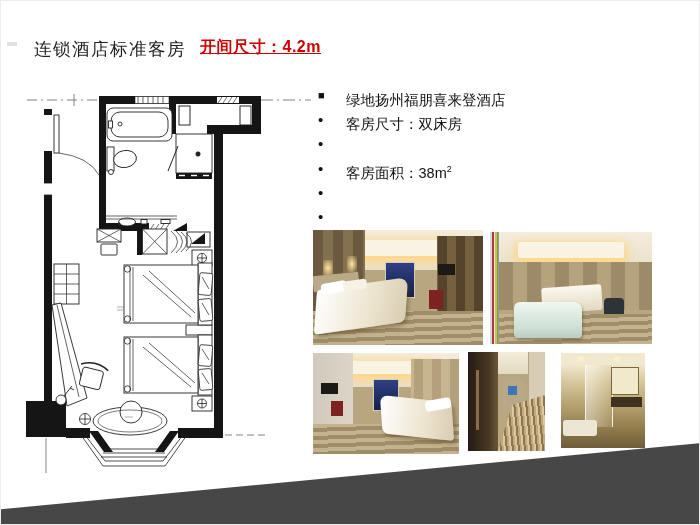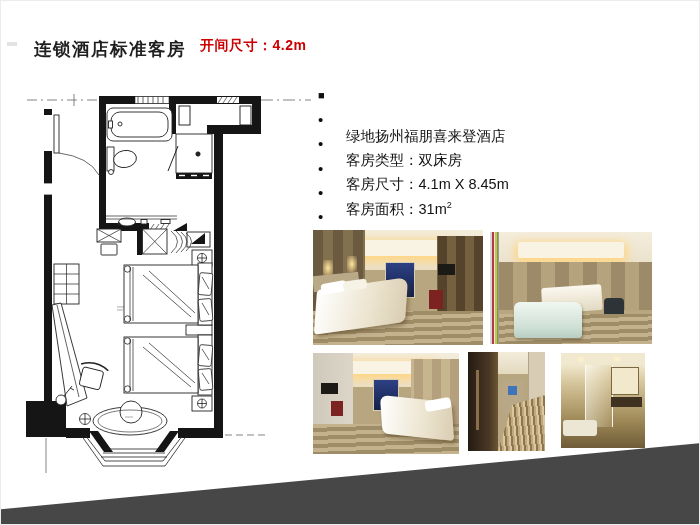--- a/index.html
+++ b/index.html
@@ -4,33 +4,33 @@
 <style>
   html,body{margin:0;padding:0;background:#ffffff;}
   .slide{
     position:relative;width:700px;height:525px;background:#fff;overflow:hidden;
     font-family:"Liberation Sans","DejaVu Sans",sans-serif;
     box-sizing:border-box;border:1px solid #ececec;
   }
   
   .artifact{position:absolute;left:6px;top:41px;width:10px;height:4px;background:#e3e3e3;}
   .title{
-    position:absolute;left:33px;top:36px;font-size:17.5px;font-weight:700;
+    position:absolute;left:33px;top:36px;font-size:17.5px;font-weight:400;
     color:#1f1f1f;letter-spacing:1.5px;white-space:nowrap;
   }
   .subtitle{
-    position:absolute;left:199px;top:36px;font-size:14px;font-weight:700;
-    color:#cc0000;letter-spacing:0.5px;white-space:nowrap;
+    position:absolute;left:199px;top:36px;font-size:16px;font-weight:700;
+    color:#cc0000;letter-spacing:0.5px;white-space:nowrap;text-decoration:underline;
   }
   
   .specs{position:absolute;left:312px;top:84px;width:372px;}
   .spec-item{display:flex;align-items:flex-start;height:24.2px;color:#111;}
   .spec-bullet{width:33px;flex:0 0 33px;font-size:15px;line-height:22px;text-align:left;padding-left:5px;box-sizing:border-box;}
   .spec-item.sq .spec-bullet{font-size:11px;line-height:21px;}
-  .spec-text{font-size:14.5px;line-height:22px;white-space:nowrap;margin-top:36px;}
+  .spec-text{font-size:14.5px;line-height:22px;white-space:nowrap;}
   .spec-text sup{font-size:9px;}
   
   .plan{position:absolute;left:20px;top:82px;width:292px;height:400px;}
   
   .photo{position:absolute;overflow:hidden;background:#b7a67f;z-index:2;}
   .photo *{position:absolute;}
   .p1{left:312px;top:229px;width:170px;height:115px;}
   .p2{left:489px;top:231px;width:162px;height:112px;}
   .p3{left:312px;top:352px;width:146px;height:101px;}
   .p4{left:467px;top:351px;width:77px;height:99px;}
@@ -122,29 +122,28 @@
   <div class="title">连锁酒店标准客房</div>
   <div class="subtitle">开间尺寸：4.2m</div>
 
   <div class="specs">
     <div class="spec-item sq">
       <span class="spec-bullet">■</span>
       <span class="spec-text"><span>绿地扬州福朋喜来登酒店</span><sup></sup></span>
     </div>
     <div class="spec-item">
       <span class="spec-bullet">•</span>
-      <span class="spec-text"><span>客房类型：双床房</span><sup></sup></span>
+      <span class="spec-text"><span>客房尺寸：双床房</span><sup></sup></span>
     </div>
     <div class="spec-item">
       <span class="spec-bullet">•</span>
-      <span class="spec-text"><span>客房尺寸：4.1m X 8.45m</span><sup></sup></span>
     </div>
     <div class="spec-item">
       <span class="spec-bullet">•</span>
-      <span class="spec-text"><span>客房面积：31m</span><sup>2</sup></span>
+      <span class="spec-text"><span>客房面积：38m</span><sup>2</sup></span>
     </div>
     <div class="spec-item">
       <span class="spec-bullet">•</span>
     </div>
     <div class="spec-item">
       <span class="spec-bullet">•</span>
     </div>
   </div>
 
   <svg class="plan" viewBox="0 0 292 400" width="292" height="400" xmlns="http://www.w3.org/2000/svg">

